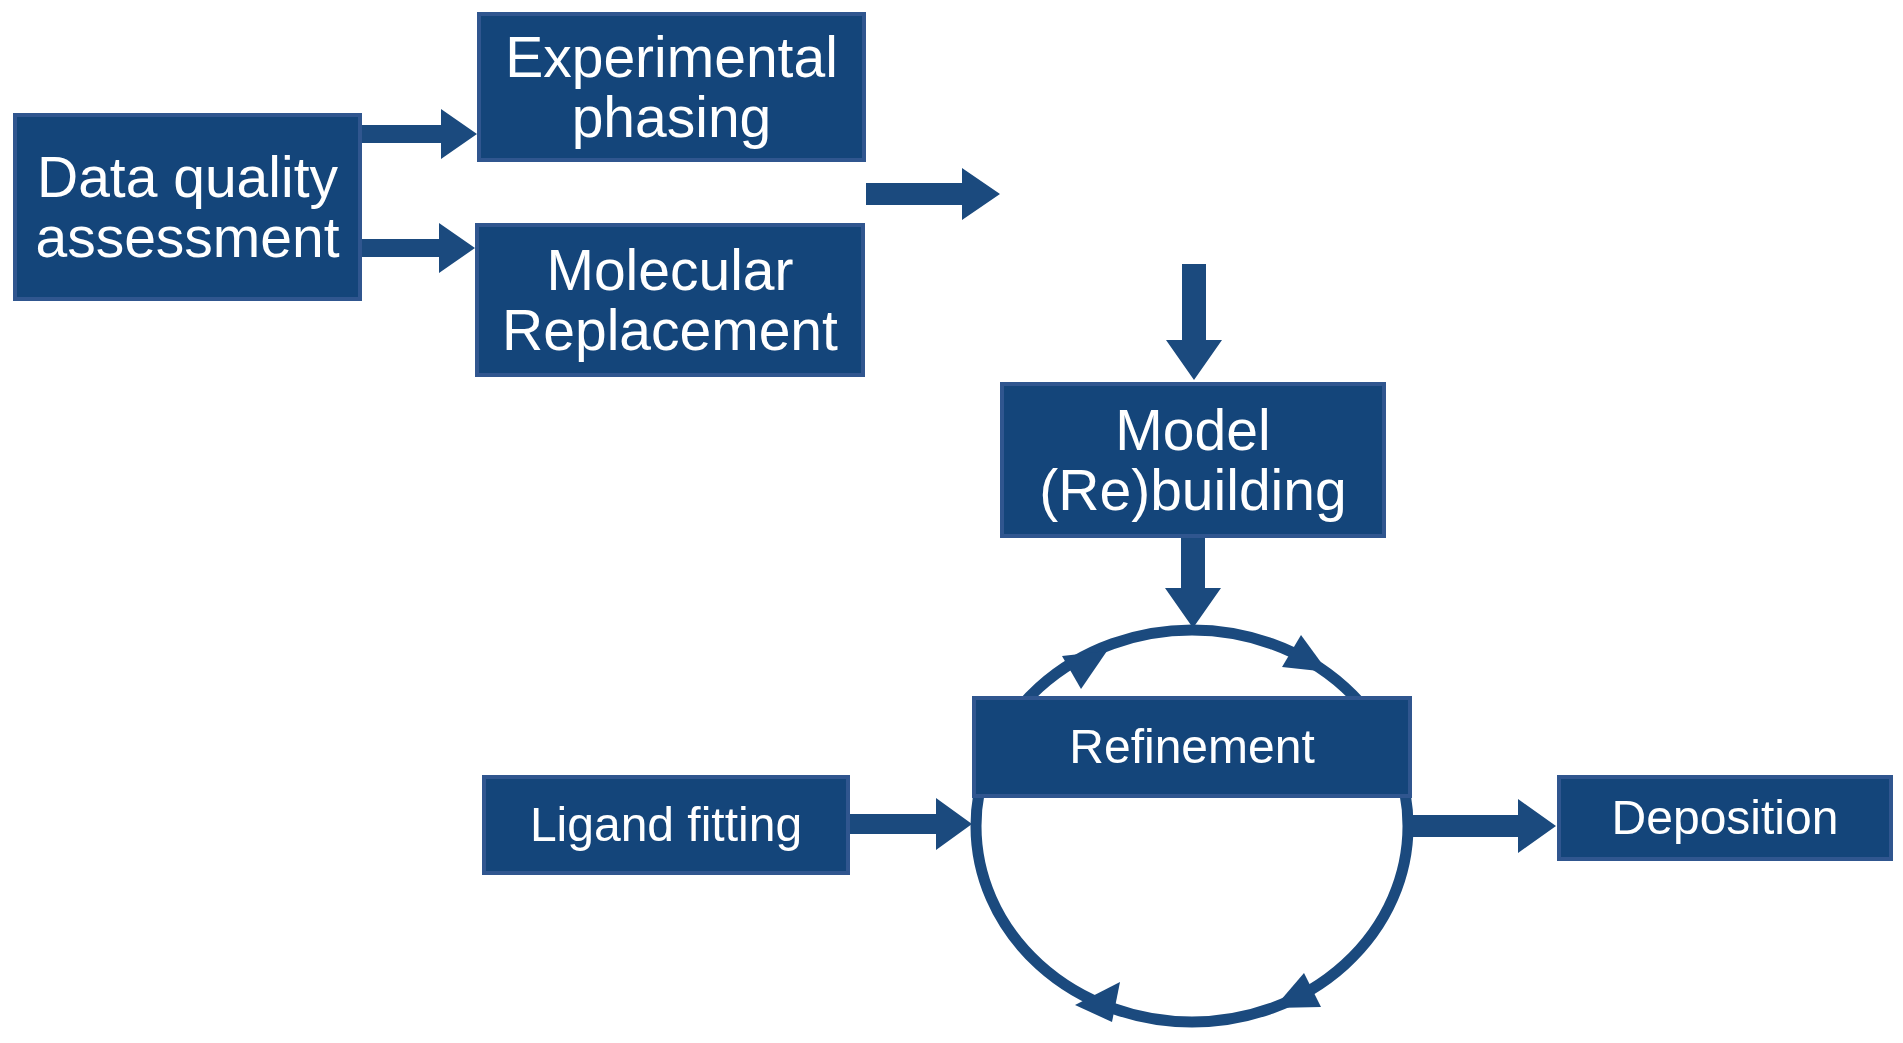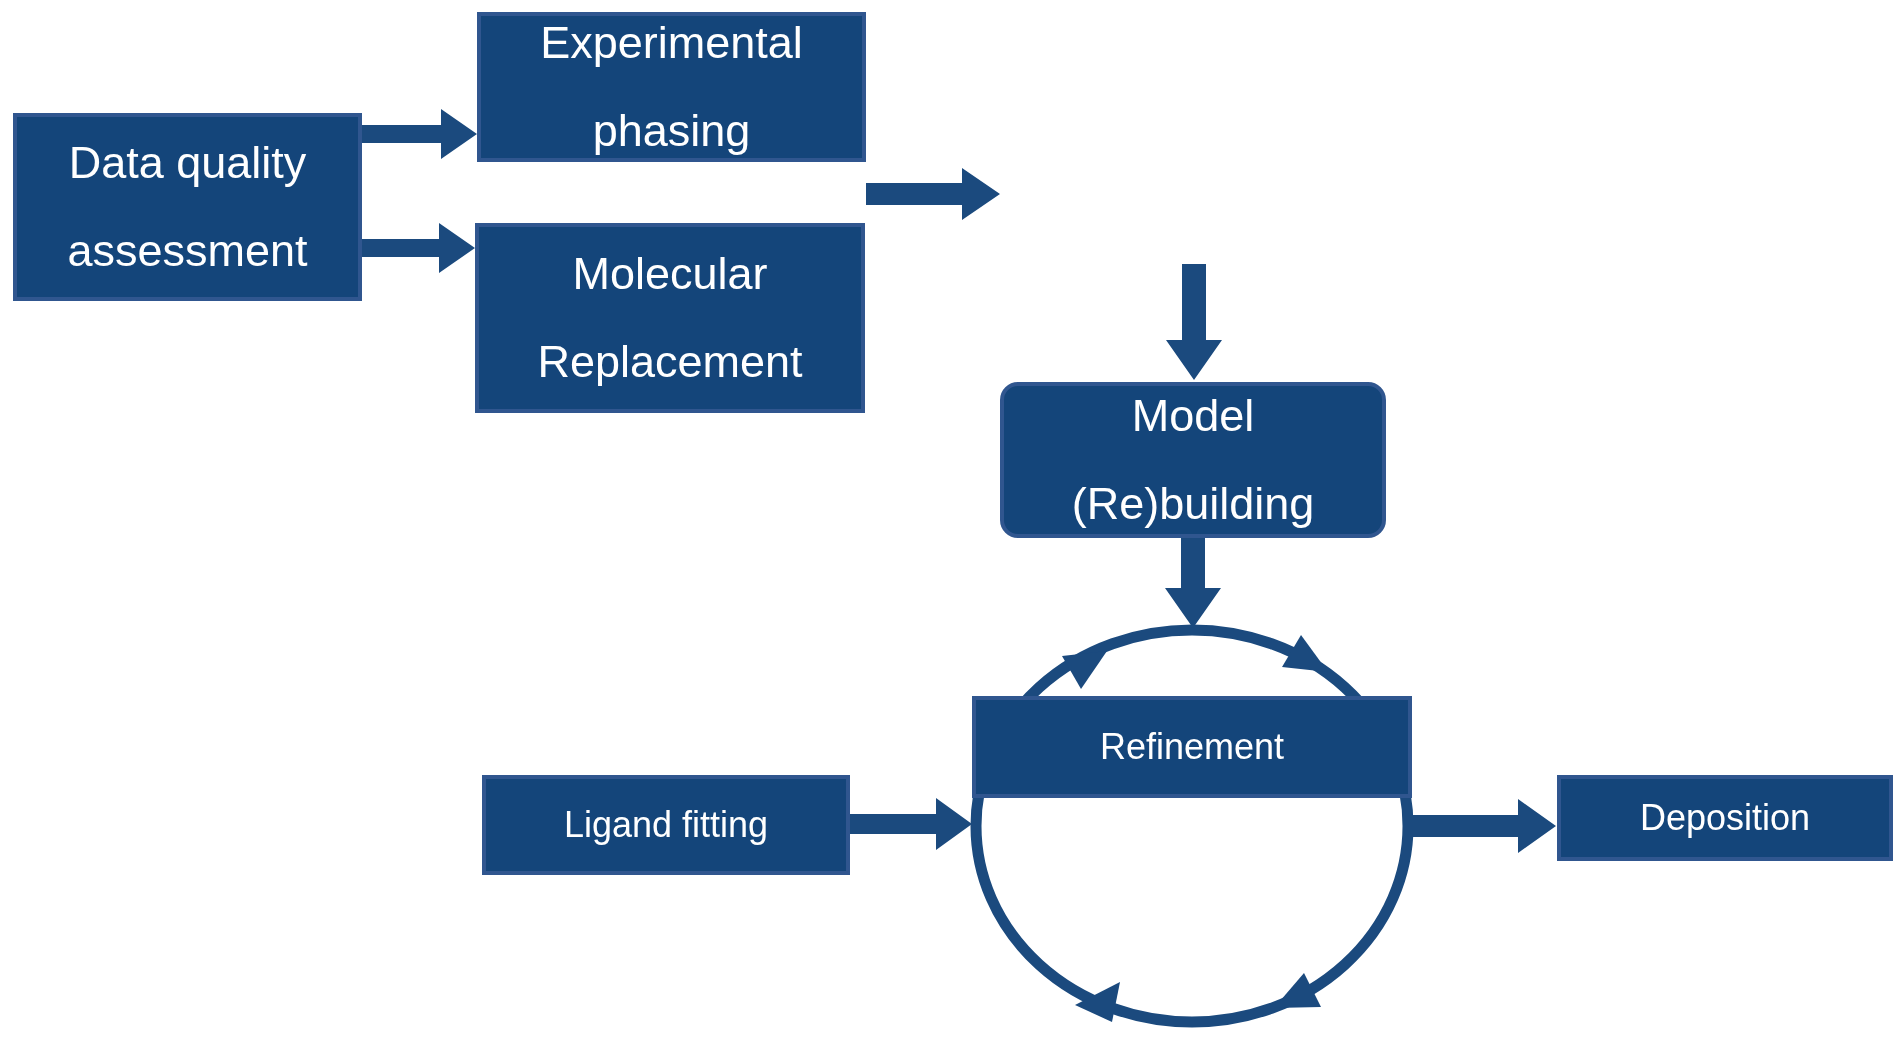--- a/index.html
+++ b/index.html
@@ -33,22 +33,22 @@
     background: var(--box-fill, #14457A);
     border: 4px solid var(--box-border, #30568F);
     color: var(--text, #ffffff);
     display: flex;
     align-items: center;
     justify-content: center;
     text-align: center;
     white-space: pre-line;
   }
 
-  .node.two-line { font-size: 45px; line-height: 88px; }
-  .node.one-line { font-size: 36px; line-height: 52px; text-align: center; }
+  .node.two-line { font-size: 57px; line-height: 60px; }
+  .node.one-line { font-size: 48px; line-height: 52px; text-align: center; }
 </style>
 </head>
 <body>
 
 <div class="stage">
 
   <svg class="connector-layer" viewBox="0 0 1903 1043" aria-hidden="true">
 
     <ellipse class="cycle-ring" cx="1192" cy="826" rx="216" ry="196"></ellipse>
 
@@ -65,25 +65,25 @@
     <polygon class="conn" points="842,814 936,814 936,798 972,824 936,850 936,834 842,834"></polygon>
     <polygon class="conn" points="1413,815 1518,815 1518,799 1556,826 1518,853 1518,837 1413,837"></polygon>
   </svg>
 
   <div class="node two-line" style="left:13px; top:113px; width:349px; height:188px;">Data quality
 assessment</div>
 
   <div class="node two-line" style="left:477px; top:12px; width:389px; height:150px;">Experimental
 phasing</div>
 
-  <div class="node two-line" style="left:475px; top:223px; width:390px; height:190px;text-align:center;">Molecular
+  <div class="node two-line" style="left:475px; top:223px; width:390px; height:154px;text-align:center;">Molecular
 Replacement</div>
 
 
-  <div class="node two-line" style="left:1000px; top:382px; width:386px; height:156px;border-radius:18px;">Model
+  <div class="node two-line" style="left:1000px; top:382px; width:386px; height:156px;">Model
 (Re)building</div>
 
   <div class="node one-line" style="left:972px; top:696px; width:440px; height:102px;">Refinement</div>
 
 
   <div class="node one-line" style="left:482px; top:775px; width:368px; height:100px;">Ligand fitting</div>
 
   <div class="node one-line" style="left:1557px; top:775px; width:336px; height:86px;">Deposition</div>
 
 </div>

